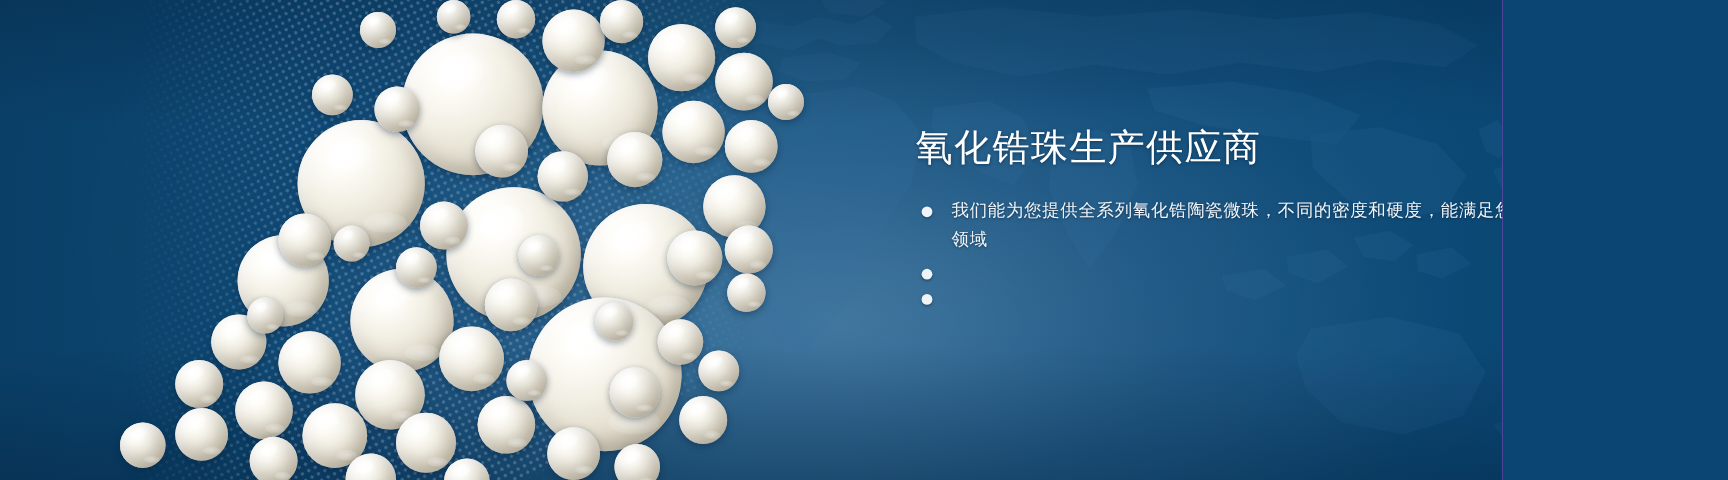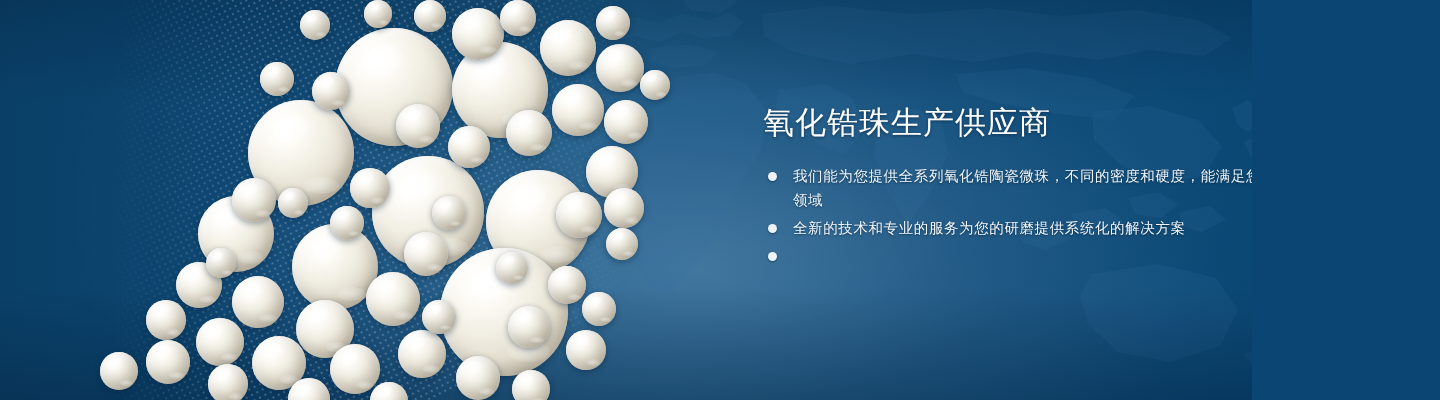--- a/index.html
+++ b/index.html
@@ -259,21 +259,20 @@
   <div class="copy">
     <h1 class="headline">氧化锆珠生产供应商</h1>
 
     <ul class="bullets">
       <li class="bullet-row">
         <span class="bullet-dot"></span>
         <span class="bullet-text">我们能为您提供全系列氧化锆陶瓷微珠，不同的密度和硬度，能满足您各类研磨设备和应用领域</span>
       </li>
       <li class="bullet-row">
         <span class="bullet-dot"></span>
-        <span class="bullet-text">全新的技术和专业的服务为您的研磨提供系统化的解决方案</span>
       </li>
       <li class="bullet-row">
         <span class="bullet-dot"></span>
       </li>
     </ul>
   </div>
 
 </div>
 
 </body></html>

